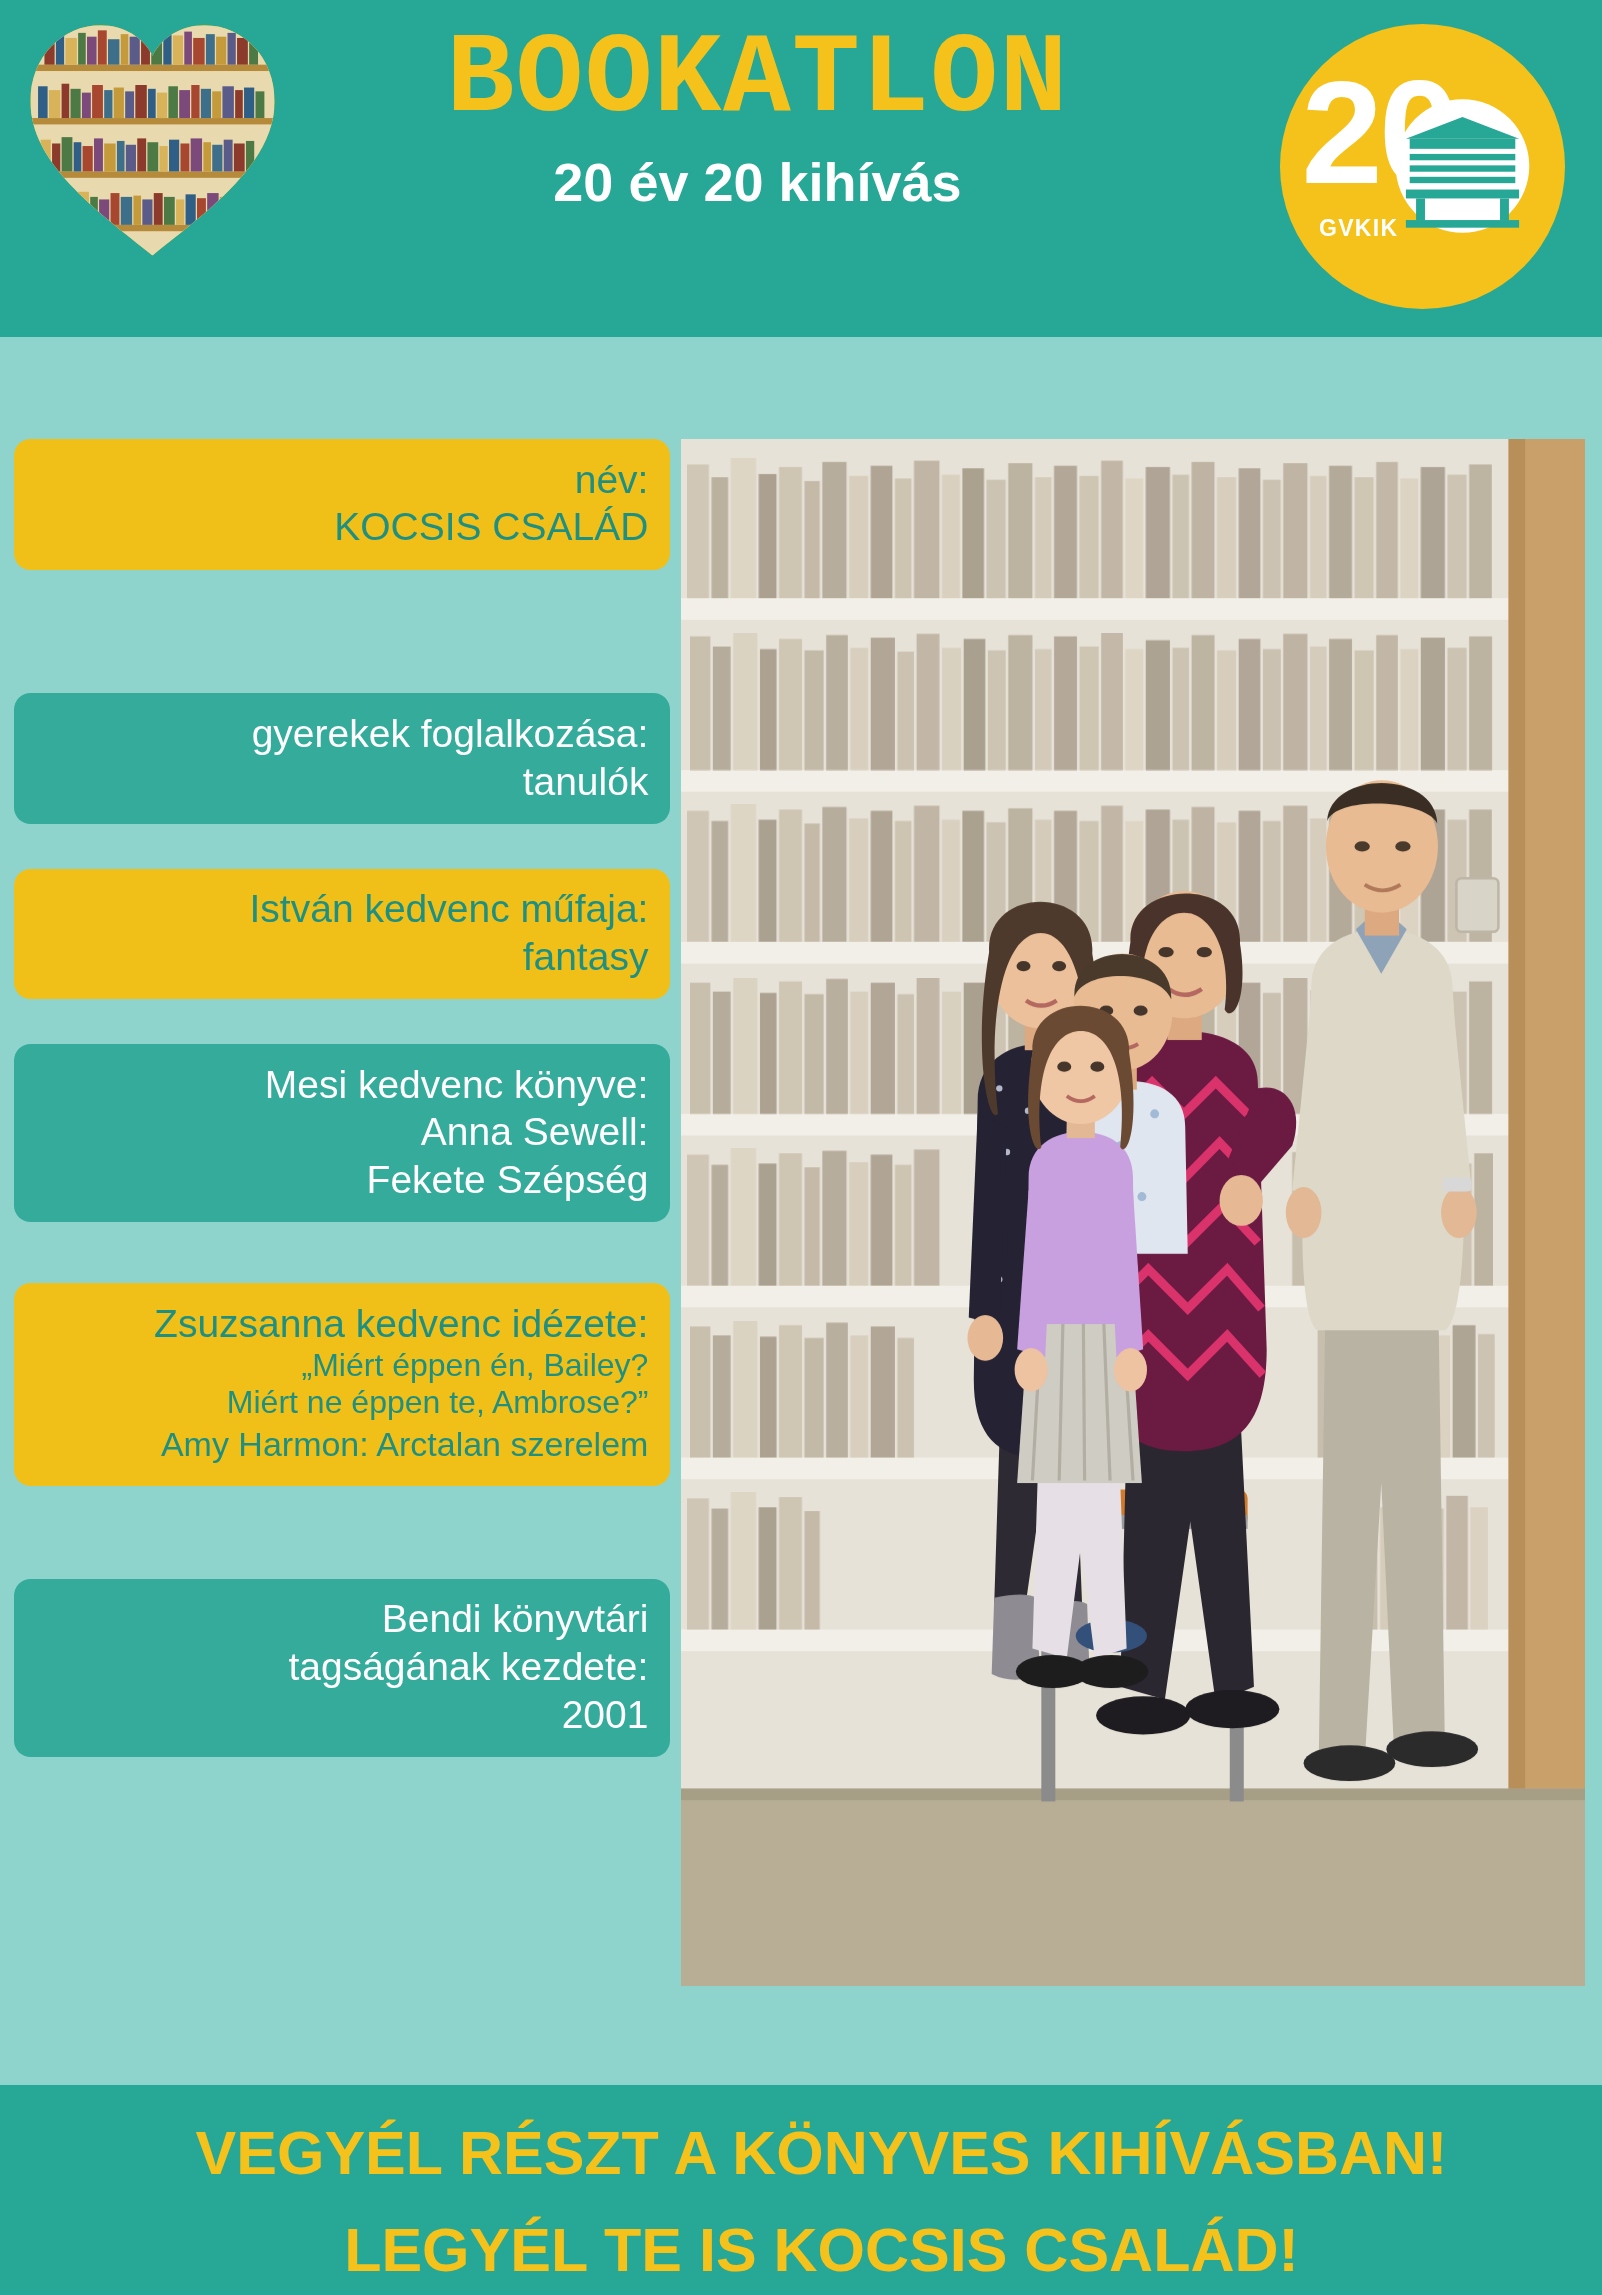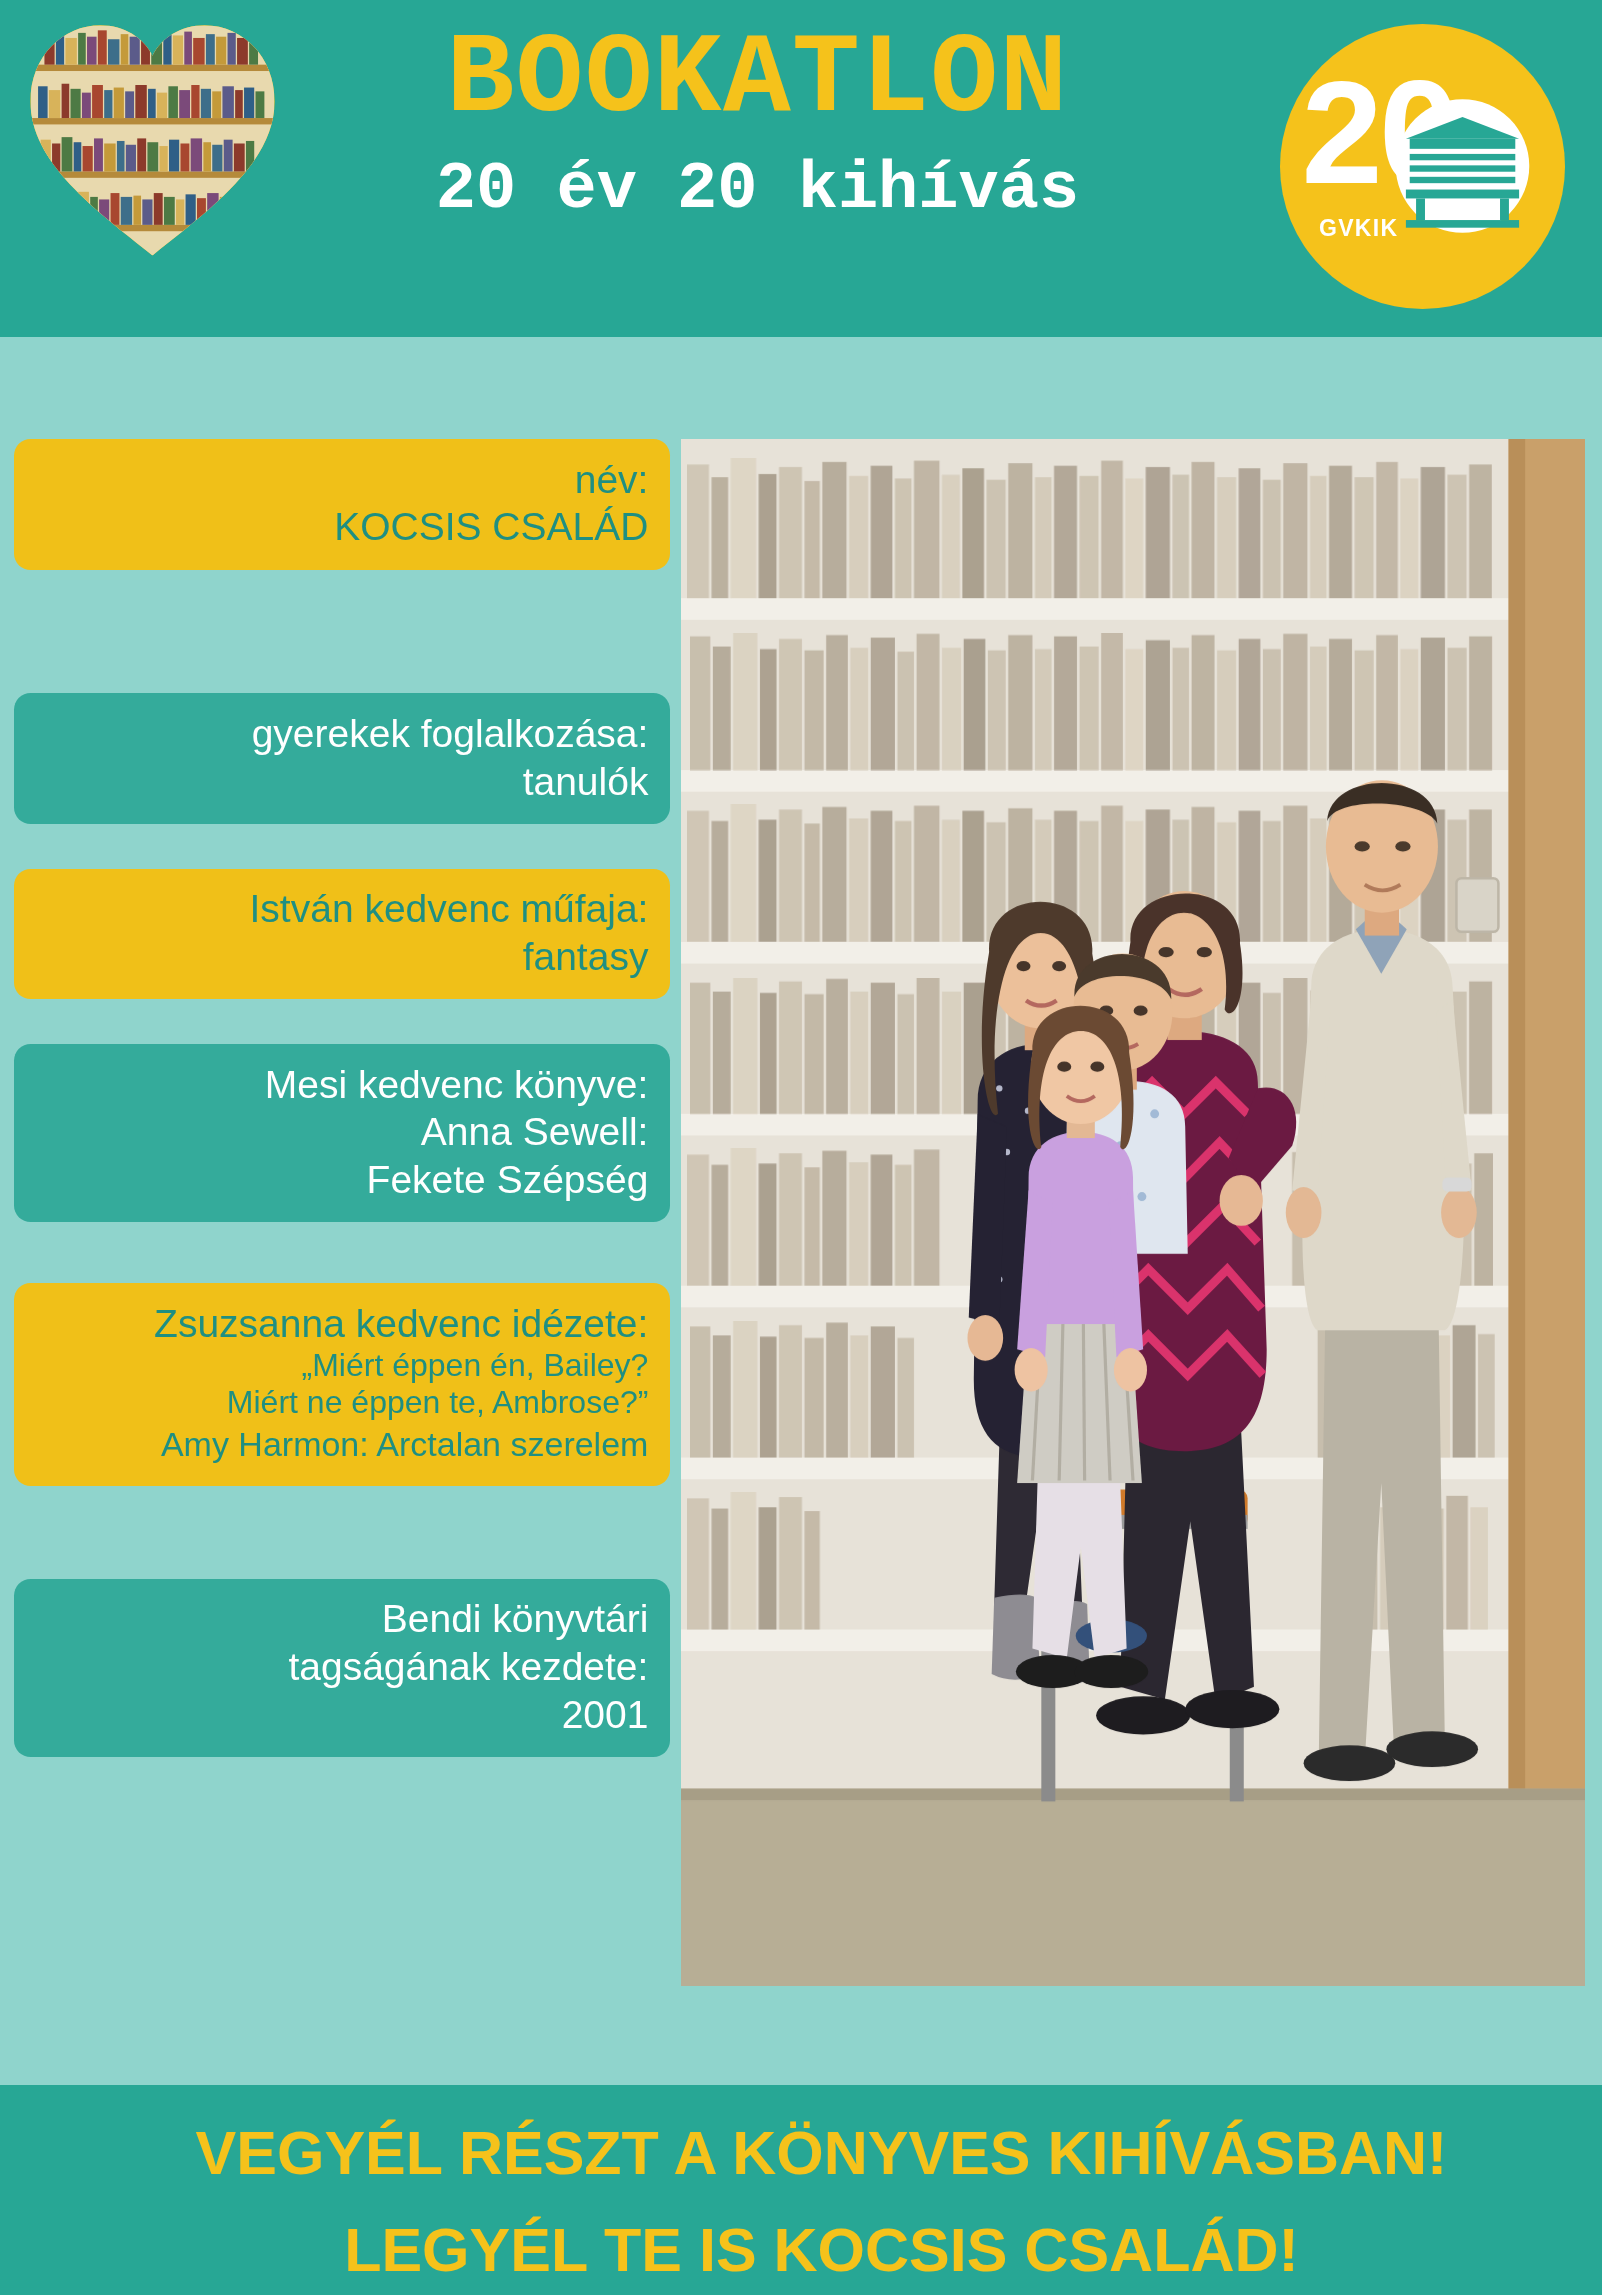--- a/index.html
+++ b/index.html
@@ -57,26 +57,26 @@
     font-size: 113px;
     line-height: 1.0;
     font-weight: bold;
     letter-spacing: 1.3px;
     color: #f5c21b;
     text-align: center;
     margin-top: 11.5px;
     font-family: Liberation Mono, monospace;
   }
   .title-sub {
-    font-size: 67px;
+    font-size: 54px;
     line-height: 1.05;
     color: #ffffff;
     text-align: center;
     margin-top: 16.6px;
-    font-family: Liberation Mono, monospace;
+    font-family: Liberation Sans, sans-serif;
     font-weight: bold;
   }
   .badge {
     position: absolute;
     right: 38px;
     top: 24px;
     width: 285px;
     height: 285px;
     border-radius: 50%;
     background: #f5c21b;

